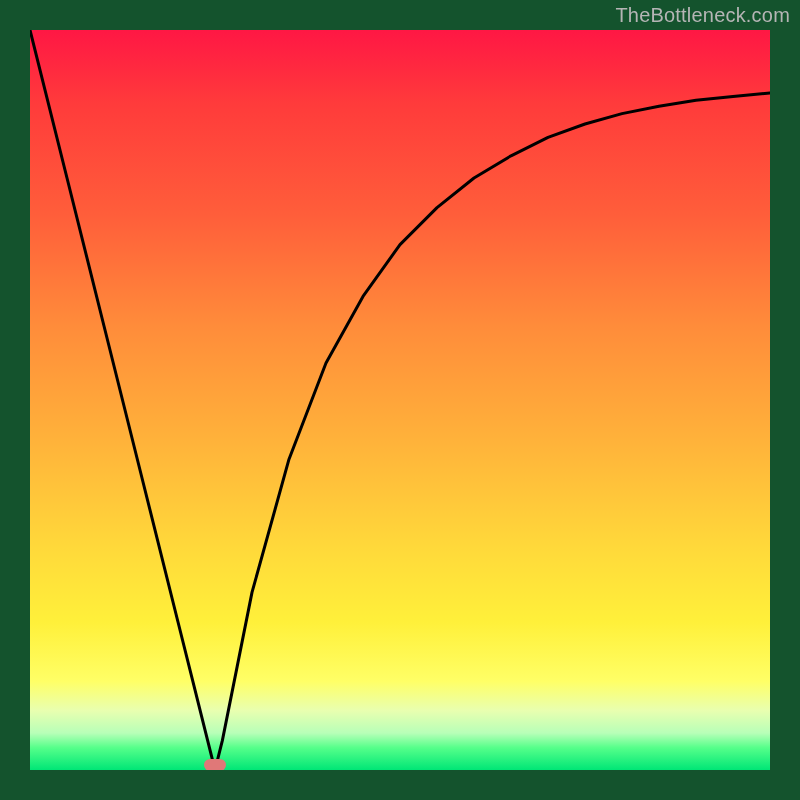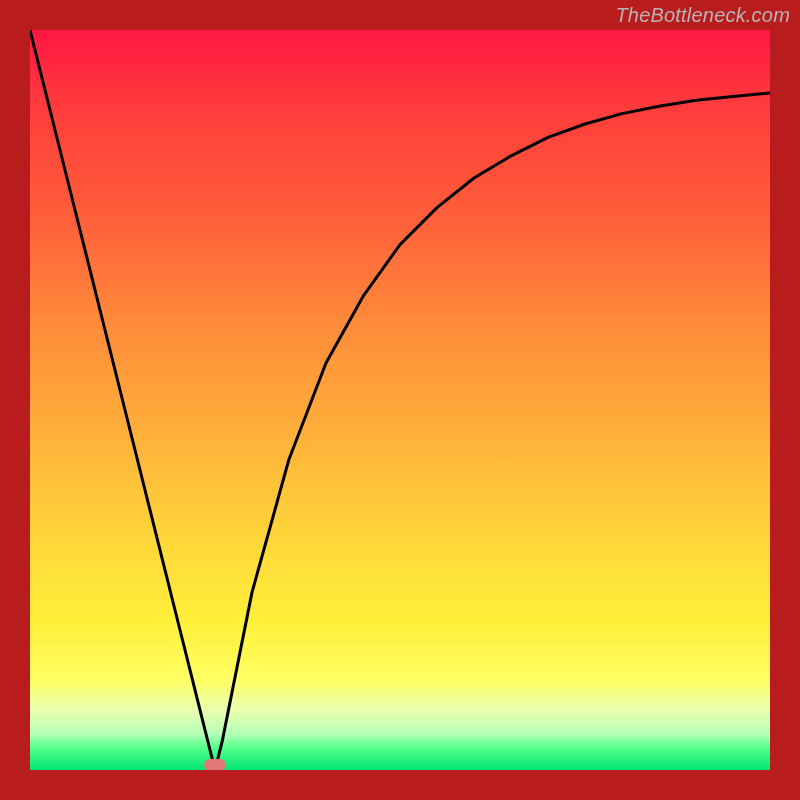--- a/index.html
+++ b/index.html
@@ -6,23 +6,22 @@
     margin: 0;
     padding: 0;
     width: 800px;
     height: 800px;
     background: #000;
     overflow: hidden;
   }
   .outer {
     width: 800px;
     height: 800px;
-    background: #b91c1c;
+    background: #14532d;
     position: relative;
-    font-style: italic;
   }
   .plot {
     position: absolute;
     left: 30px;
     top: 30px;
     width: 740px;
     height: 740px;
     overflow: hidden;
   }
   .gradient {

